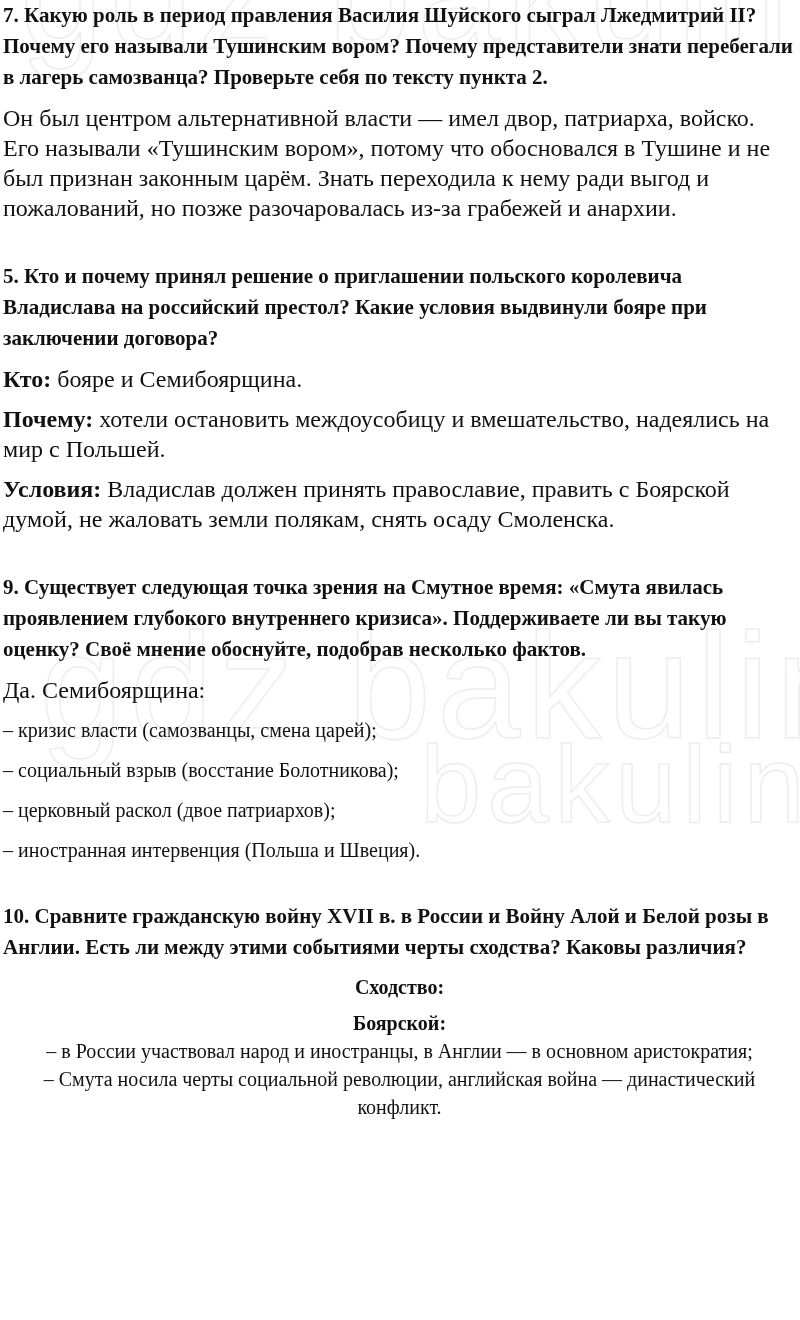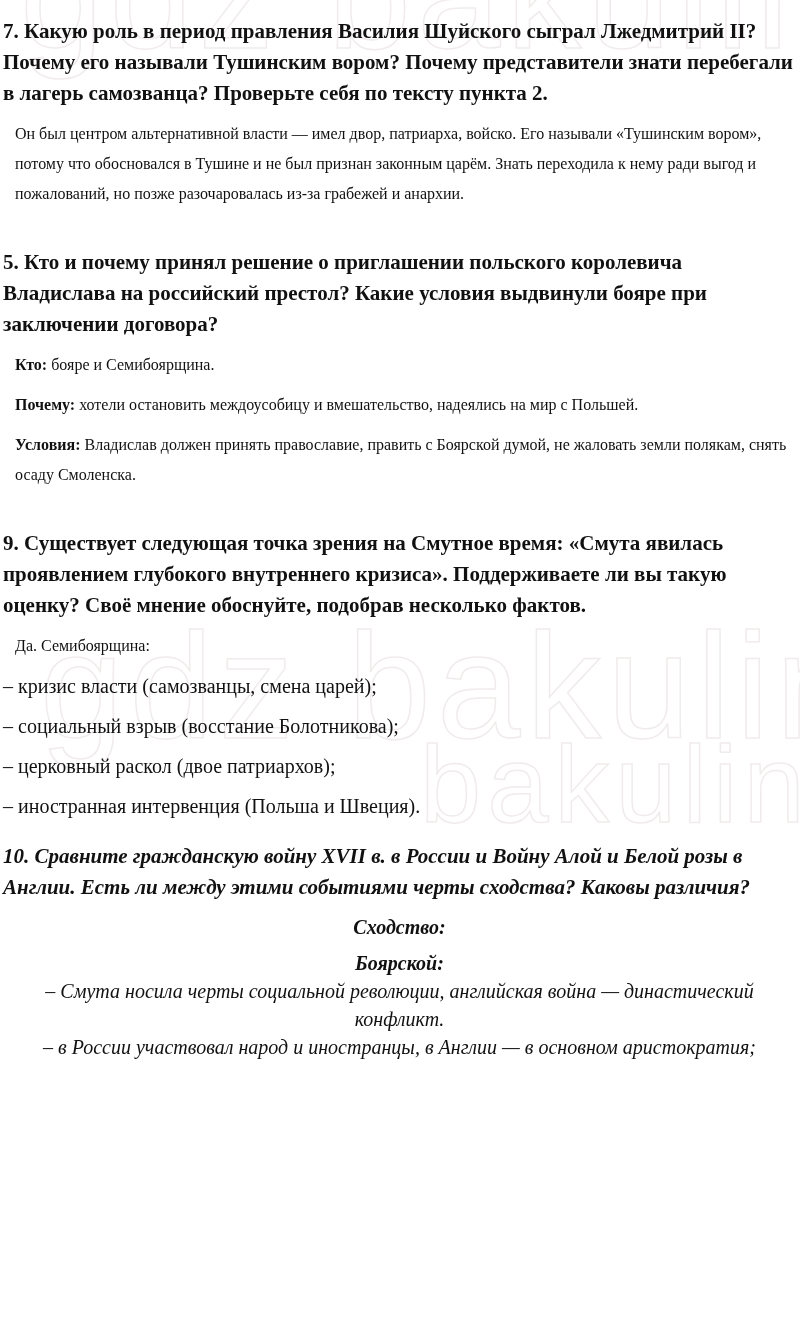--- a/index.html
+++ b/index.html
@@ -31,46 +31,46 @@
       z-index: 1;
       padding: 0 4px 0 3px;
     }
     .question {
       font-weight: bold;
       font-size: 21px;
       line-height: 31px;
       margin: 0 0 10px 0;
     }
     .para {
-      font-size: 16px;
+      font-size: 24px;
       line-height: 30px;
-      margin: 0 0 10px 12px;
+      margin: 0 0 10px 0;
     }
     .para .lbl { font-weight: bold; }
     .heading-sm {
       font-weight: bold;
       font-size: 20px;
       line-height: 28px;
       margin: 0;
     }
     .list-tight .item {
       font-size: 20px;
       line-height: 28px;
       margin: 0;
     }
     .list-loose .item {
       font-size: 20px;
       line-height: 30px;
       margin: 0 0 10px 0;
     }
     .block { margin-bottom: 8px; text-align: center; }
-    .sec7 { padding-top: 16px; }
+    .sec7 { }
     .sec8 { margin-top: 38px; }
     .sec9 { margin-top: 38px; }
-    .sec10 { margin-top: 20px; font-style: italic; }
+    .sec10 { margin-top: 36px; }
   </style>
 </head>
 <body>
 
 <div class="watermark" style="top:-90px; left:20px;">gdz bakulin</div>
 <div class="watermark" style="top:600px; left:40px;">gdz bakulin</div>
 <div class="watermark" style="top:720px; left:420px; font-size:110px;">bakulin</div>
 
 <div class="page">
 
@@ -104,19 +104,19 @@
   </section>
 
   <section class="sec10">
     <p class="question">10. Сравните гражданскую войну XVII в. в России и Войну Алой и Белой розы в Англии. Есть ли между этими событиями черты сходства? Каковы различия?</p>
     <div class="block">
       <p class="heading-sm">Сходство:</p>
     </div>
     <div class="block">
       <p class="heading-sm">Боярской:</p>
       <div class="list-tight">
+        <p class="item">– в России участвовал народ и иностранцы, в Англии — в основном аристократия;</p>
         <p class="item">– Смута носила черты социальной революции, английская война — династический конфликт.</p>
-        <p class="item">– в России участвовал народ и иностранцы, в Англии — в основном аристократия;</p>
       </div>
     </div>
   </section>
 
 </div>
 
 </body></html>

